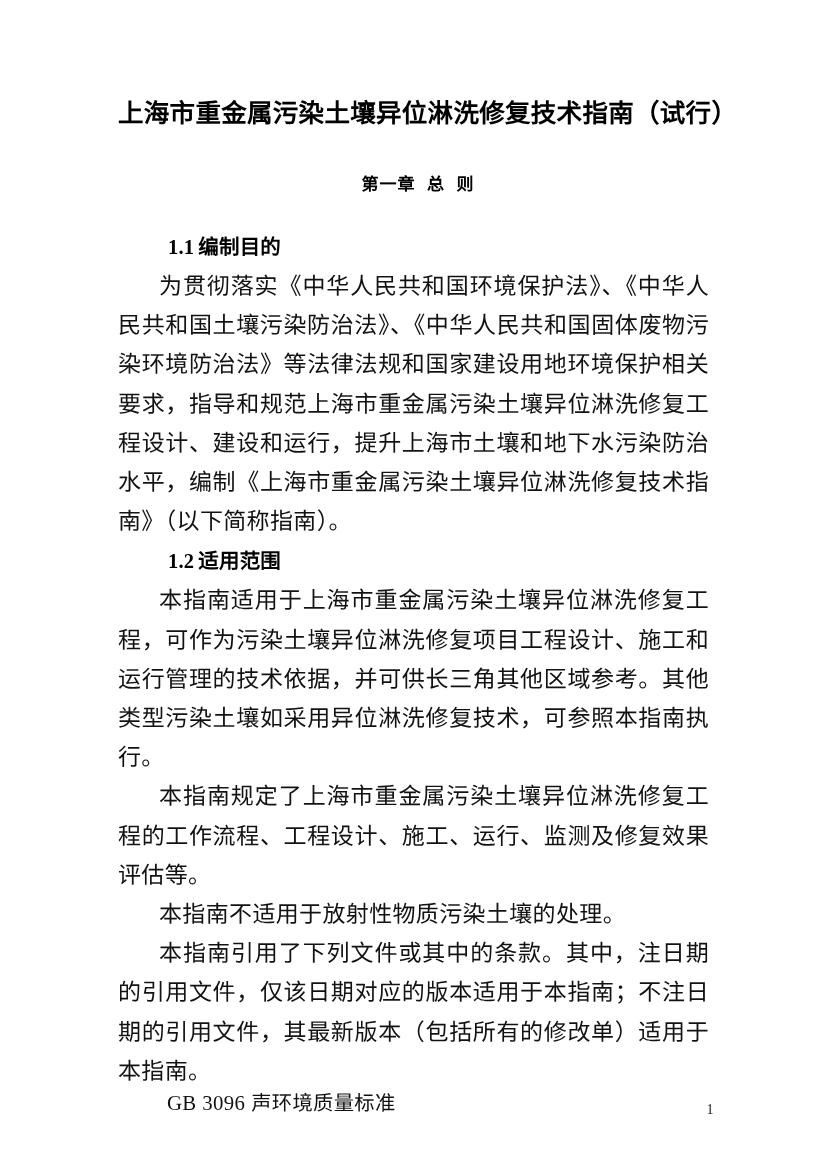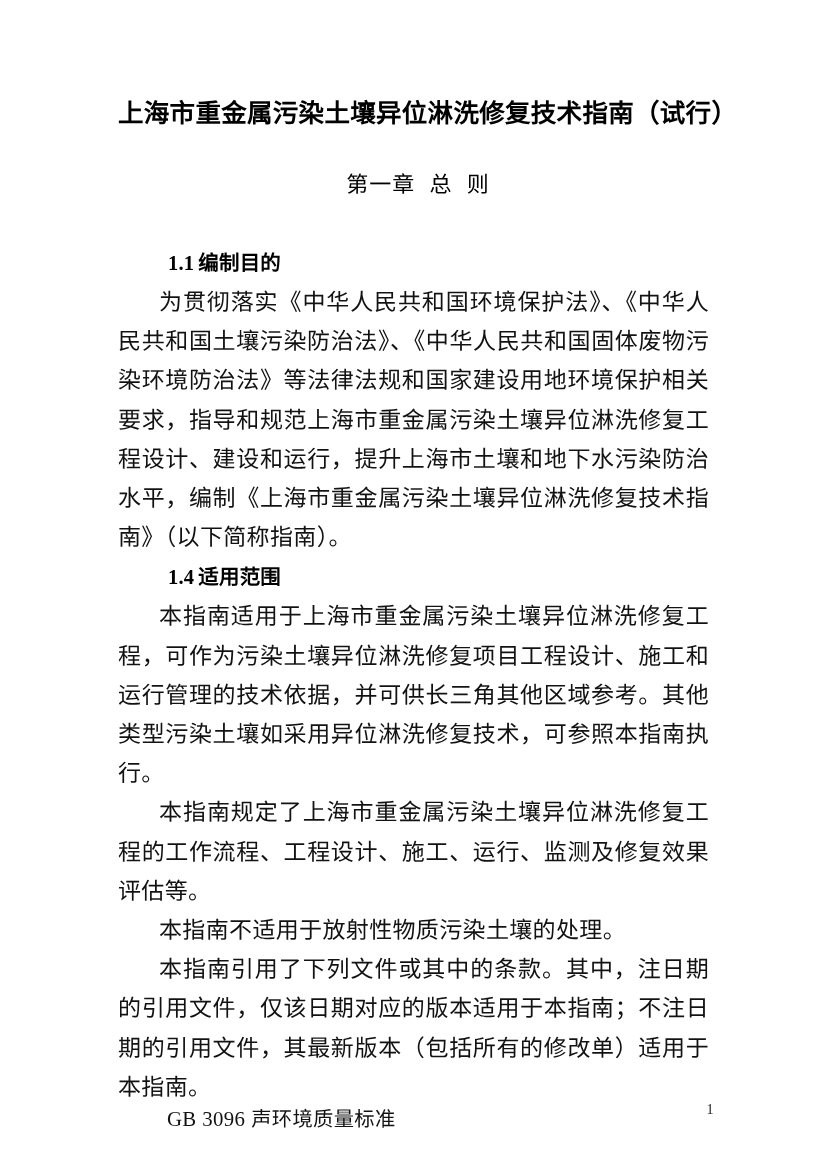--- a/index.html
+++ b/index.html
@@ -37,33 +37,33 @@
   }
 
   
   .chapter-heading {
     position: absolute;
     left: 118px;
     top: 168px;
     width: 600px;
     text-align: center;
     font-family: "Liberation Sans", "DejaVu Sans", sans-serif;
-    font-weight: normal;
-    font-size: 22px;
+    font-weight: bold;
+    font-size: 17px;
     line-height: 34px;
     letter-spacing: 1px;
     color: #000000;
     white-space: pre;
   }
 
   
   .body-flow {
     position: absolute;
     left: 118px;
-    top: 243px;
+    top: 227px;
     width: 591px;
   }
 
   .section-heading {
     font-family: "Liberation Serif", "DejaVu Serif", serif;
     font-weight: bold;
     font-size: 20.5px;
     line-height: 39px;
     margin: 0;
     padding: 0 0 0 50px;
@@ -136,21 +136,21 @@
   <div class="chapter-heading">第一章  总  则</div>
 
   <div class="body-flow">
 
     <h2 class="section-heading">
       <span class="num">1.1</span><span class="cjk">编制目的</span>
     </h2>
     <p class="para">为贯彻落实《中华人民共和国环境保护法》、《中华人民共和国土壤污染防治法》、《中华人民共和国固体废物污染环境防治法》等法律法规和国家建设用地环境保护相关要求，指导和规范上海市重金属污染土壤异位淋洗修复工程设计、建设和运行，提升上海市土壤和地下水污染防治水平，编制《上海市重金属污染土壤异位淋洗修复技术指南》（以下简称指南）。</p>
 
     <h2 class="section-heading">
-      <span class="num">1.4</span><span class="cjk">适用范围</span>
+      <span class="num">1.2</span><span class="cjk">适用范围</span>
     </h2>
     <p class="para">本指南适用于上海市重金属污染土壤异位淋洗修复工程，可作为污染土壤异位淋洗修复项目工程设计、施工和运行管理的技术依据，并可供长三角其他区域参考。其他类型污染土壤如采用异位淋洗修复技术，可参照本指南执行。</p>
     <p class="para">本指南规定了上海市重金属污染土壤异位淋洗修复工程的工作流程、工程设计、施工、运行、监测及修复效果评估等。</p>
     <p class="para">本指南不适用于放射性物质污染土壤的处理。</p>
 
     <p class="para">本指南引用了下列文件或其中的条款。其中，注日期的引用文件，仅该日期对应的版本适用于本指南；不注日期的引用文件，其最新版本（包括所有的修改单）适用于本指南。</p>
 
     <div class="ref-line">
       <span class="ref-code">GB 3096</span><span>声环境质量标准</span>
     </div>

